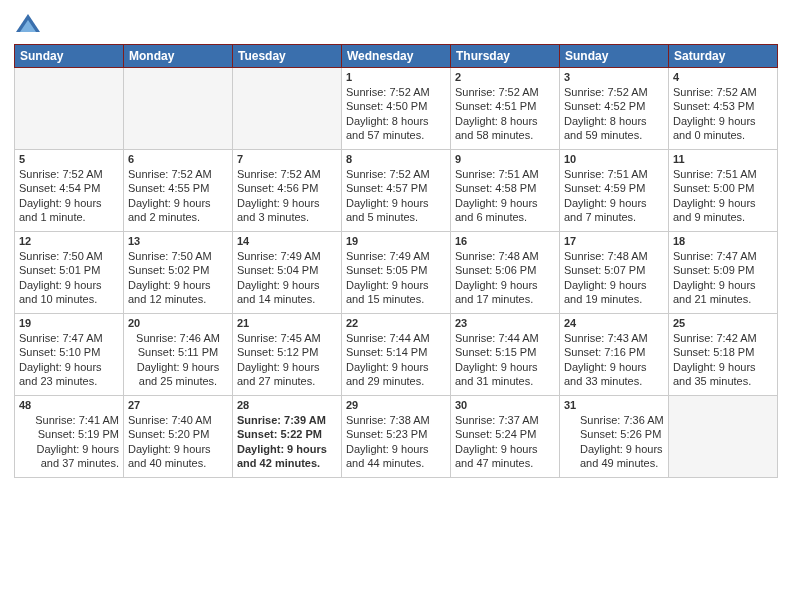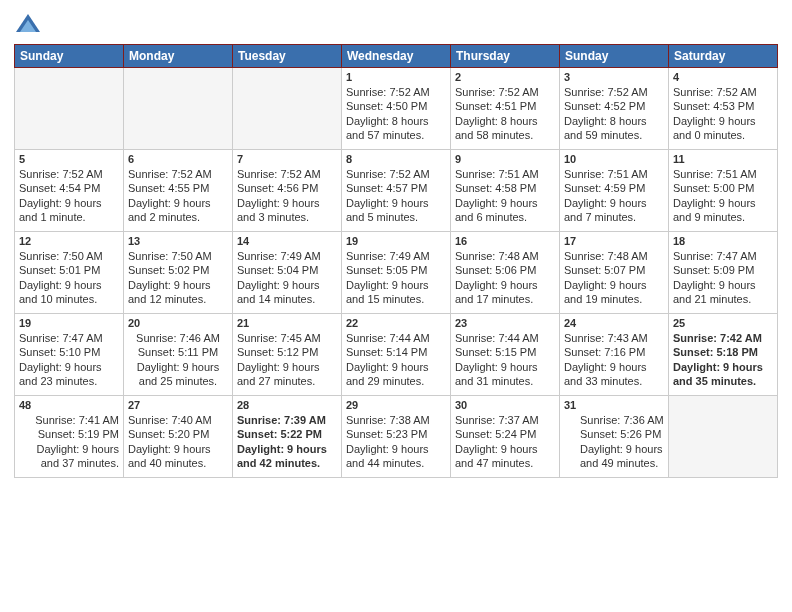--- a/index.html
+++ b/index.html
@@ -303,21 +303,21 @@
           </td>
           <td>
             <div class="day-number">24</div>
             <div class="day-info" style="white-space: pre-line;">Sunrise: 7:43 AM
 Sunset: 7:16 PM
 Daylight: 9 hours
 and 33 minutes.</div>
           </td>
           <td>
             <div class="day-number">25</div>
-            <div class="day-info" style="white-space: pre-line; font-weight: bold;">Sunrise: 7:42 AM
+            <div class="day-info" style="white-space: pre-line;">Sunrise: 7:42 AM
 Sunset: 5:18 PM
 Daylight: 9 hours
 and 35 minutes.</div>
           </td>
         </tr>
         <tr>
           <td>
             <div class="day-number">48</div>
             <div class="day-info" style="white-space: pre-line; text-align: right;">Sunrise: 7:41 AM
 Sunset: 5:19 PM

